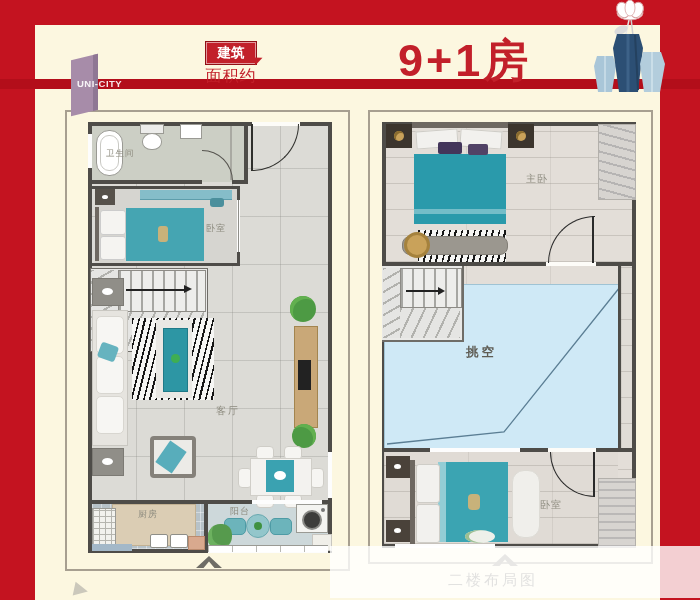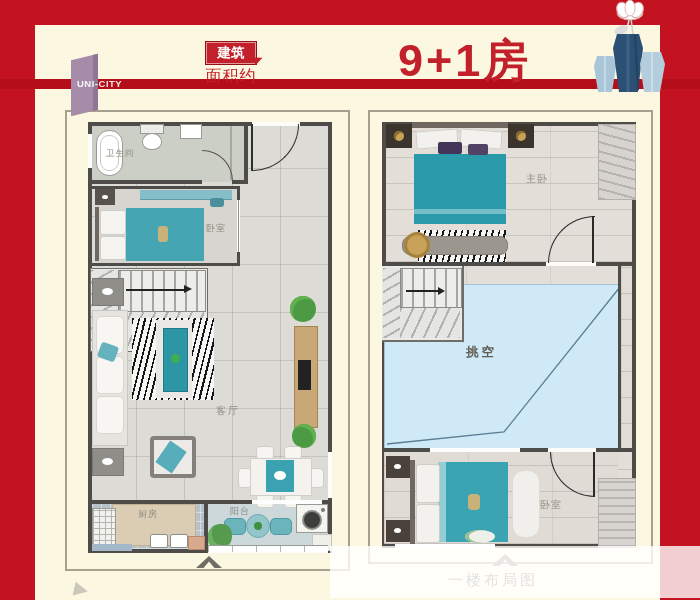--- a/index.html
+++ b/index.html
@@ -259,19 +259,19 @@
     </div>
   <div class="a" style="left:468px;top:494px;width:12px;height:16px;background:#c8b27a;border-radius:4px;z-index:4;"></div>
   <div class="a" style="left:512px;top:470px;width:26px;height:66px;background:#f0efeb;border:1px solid #dddbd5;border-radius:12px;z-index:3;"></div>
   <div class="a" style="left:465px;top:530px;width:30px;height:13px;background:#eef0ea;border-radius:50%;box-shadow:inset 4px 0 0 #9cbf92;z-index:3;"></div>
   <div class="a" style="left:598px;top:478px;width:36px;height:68px;background:#d7d4d0;border:1px solid #b3b0ab;background-image:repeating-linear-gradient(0deg,rgba(120,120,125,.3) 0 2px,transparent 2px 8px);z-index:3;"></div>
   <div class="a rlabel" style="left:540px;top:498px;font-size:10px;">卧室</div>
 
   <svg class="a" style="left:492px;top:554px;z-index:2;" width="26" height="12" viewBox="0 0 26 12">
       <polygon points="0,12 13,0 26,12 18.5,12 13,5.5 7.5,12" fill="#8a887f"></polygon>
     </svg>
-  <div class="a caption" style="left:448px;top:571px;z-index:2;">一楼布局图</div>
+  <div class="a caption" style="left:448px;top:571px;z-index:2;">二楼布局图</div>
 
   <div class="a" style="left:74px;top:583px;width:0;height:0;border-left:14px solid #cbc8bb;border-top:7px solid transparent;border-bottom:7px solid transparent;transform:rotate(12deg);z-index:2;"></div>
 
   <div class="a" style="left:330px;top:546px;width:370px;height:52px;background:rgba(255,255,255,.8);z-index:5;"></div>
 
 </div>
 
 </body></html>

